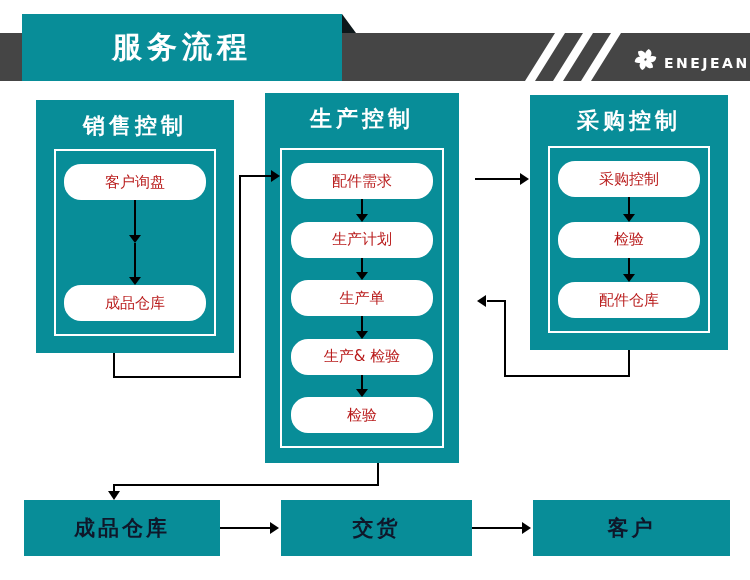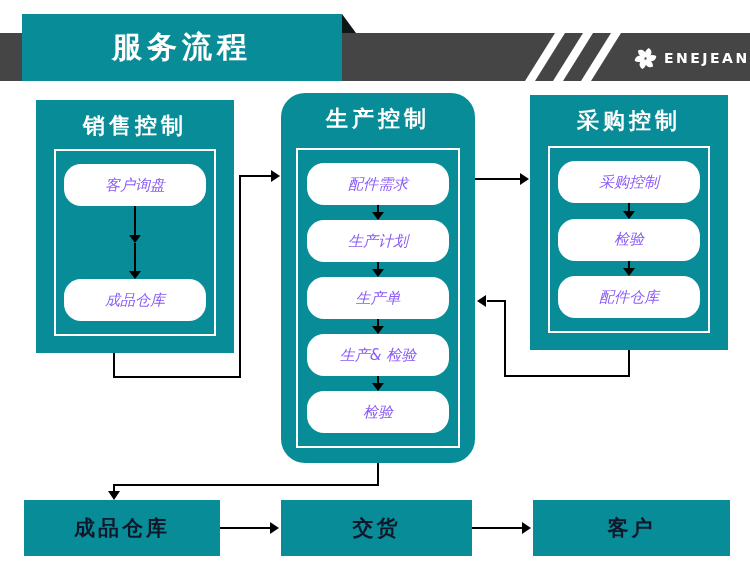--- a/index.html
+++ b/index.html
@@ -16,38 +16,38 @@
   }
   .title-box span { color:#ffffff; font-size:30px; font-weight:bold; letter-spacing:5px; }
   .fold {
     position:absolute; left:342px; top:14px; width:14px; height:19px;
     background:#0d171a; clip-path:polygon(0 0, 100% 100%, 0 100%);
   }
   .stripe {
     position:absolute; top:33px; width:10px; height:48px; background:#ffffff;
     transform:skewX(-32deg);
   }
-  .logo { position:absolute; left:634px; top:45px; height:26px; display:flex; align-items:center; gap:7px; }
+  .logo { position:absolute; left:634px; top:45px; height:26px; display:flex; align-items:flex-end; gap:7px; }
   .logo svg { width:23px; height:23px; display:block; }
   .logo .brand { color:#ffffff; font-size:14px; font-weight:600; letter-spacing:2.5px; }
   
   .panel { position:absolute; background:#088d98; }
   .panel-title {
     position:absolute; left:0; right:0; top:11px; text-align:center;
     color:#ffffff; font-size:22px; font-weight:bold; letter-spacing:4px;
   }
   .panel-inner {
     position:absolute; border:2.5px solid #ffffff;
     display:flex; flex-direction:column; align-items:center;
     box-sizing:border-box; padding:13px 0;
   }
   .pill {
-    width:142px; height:42px; background:#ffffff; border-radius:17px;
+    width:142px; height:36px; background:#ffffff; border-radius:17px;
     display:flex; align-items:center; justify-content:center; flex:none;
-    color:#8b5cf6; font-size:15px;font-style:italic;
+    color:#b91c1c; font-size:15px;
   }
   .step-arrow { position:relative; width:14px; flex:1 1 auto; }
   .step-arrow::before {
     content:""; position:absolute; left:6px; top:0; bottom:7px; width:2px; background:#000;
   }
   .step-arrow::after {
     content:""; position:absolute; left:1px; bottom:0; width:0; height:0;
     border-left:6px solid transparent; border-right:6px solid transparent; border-top:8px solid #000;
   }
   
@@ -96,21 +96,21 @@
   <div class="panel" style="left:36px; top:100px; width:198px; height:253px;">
     <div class="panel-title">销售控制</div>
     <div class="panel-inner" style="left:18px; top:49px; width:162px; height:187px;">
       <div class="pill">客户询盘</div>
       <div class="step-arrow"></div>
       <div class="step-arrow"></div>
       <div class="pill">成品仓库</div>
     </div>
   </div>
 
-  <div class="panel" style="left:281px; top:93px; width:194px; height:370px;border-radius:24px;">
+  <div class="panel" style="left:265px; top:93px; width:194px; height:370px;">
     <div class="panel-title">生产控制</div>
     <div class="panel-inner" style="left:15px; top:55px; width:164px; height:300px;">
       <div class="pill">配件需求</div>
       <div class="step-arrow"></div>
       <div class="pill">生产计划</div>
       <div class="step-arrow"></div>
       <div class="pill">生产单</div>
       <div class="step-arrow"></div>
       <div class="pill">生产&amp; 检验</div>
       <div class="step-arrow"></div>

